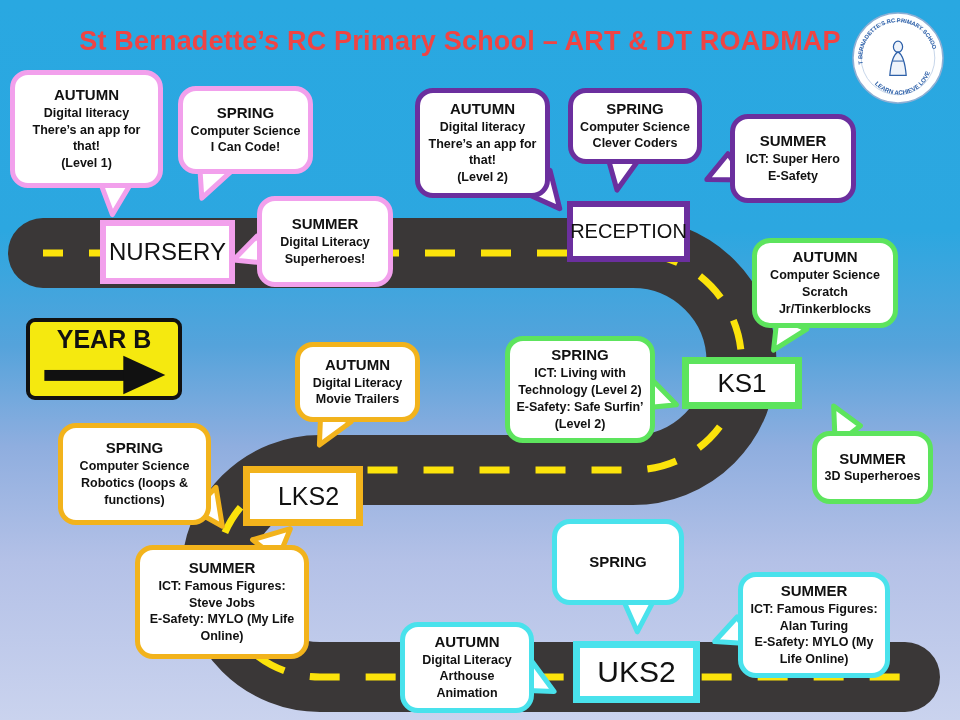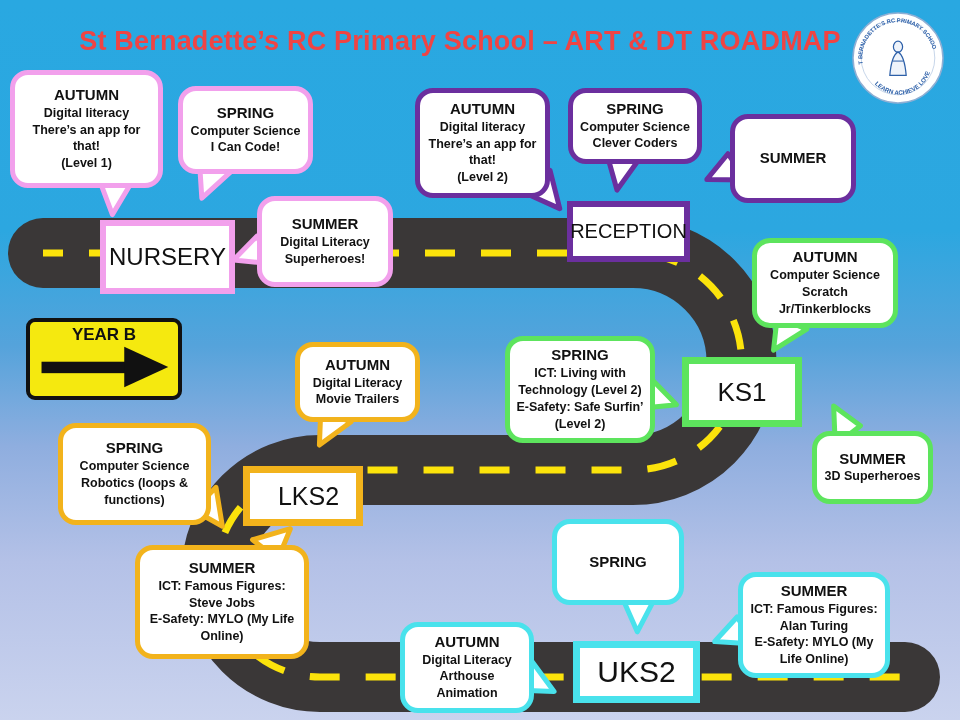--- a/index.html
+++ b/index.html
@@ -13,31 +13,31 @@
     font-size:27px;font-weight:bold;color:#ef4444;letter-spacing:0.2px;z-index:1;
   }
   .logo{position:absolute;top:12px;left:852px;width:92px;height:92px;z-index:1;}
   .road-svg{position:absolute;top:0;left:0;z-index:0;}
   
   .sign{
     position:absolute;left:26px;top:318px;width:156px;height:82px;
     background:#f5e90f;border:4px solid #111;border-radius:9px;z-index:1;
     display:flex;flex-direction:column;align-items:center;box-sizing:border-box;
   }
-  .sign .sign-label{font-size:17px;font-weight:bold;color:#111;margin-top:3px;}
+  .sign .sign-label{font-size:25px;font-weight:bold;color:#111;margin-top:3px;}
   .sign svg{margin-top:0px;}
   
   .stage{
     position:absolute;background:#fff;box-sizing:border-box;z-index:2;
     display:flex;align-items:center;justify-content:center;color:#111;
   }
   .stage span{white-space:nowrap;}
-  #st-nursery{left:100px;top:220px;width:135px;height:74px;border:6px solid #f2a0ec;font-size:24px;}
+  #st-nursery{left:100px;top:220px;width:135px;height:64px;border:6px solid #f2a0ec;font-size:24px;}
   #st-reception{left:567px;top:201px;width:123px;height:61px;border:6px solid #6b2f9e;font-size:20px;}
-  #st-ks1{left:682px;top:357px;width:120px;height:70px;border:7px solid #5de45d;font-size:26px;text-align:center;}
+  #st-ks1{left:682px;top:357px;width:120px;height:52px;border:7px solid #5de45d;font-size:26px;text-align:center;}
   #st-lks2{left:243px;top:466px;width:120px;height:60px;border:7px solid #f2b31c;font-size:25px;padding-left:11px;}
   #st-uks2{left:573px;top:641px;width:127px;height:62px;border:7px solid #49e2ec;font-size:30px;}
   
   .bubble{position:absolute;z-index:3;}
   .bubble-body{
     position:relative;z-index:2;width:100%;height:100%;box-sizing:border-box;
     background:#fff;border:5px solid var(--c);border-radius:18px;
     display:flex;flex-direction:column;align-items:center;justify-content:center;
     text-align:center;padding:4px 5px;color:#111;
   }
@@ -198,20 +198,22 @@
     </div>
 </div>
 <div class="bubble c-purple" id="b6">
   <div class="tail">
       <svg width="40" height="38" viewBox="0 0 40 38">
         <polygon points="4,3 36,3 13,35" fill="#fff" stroke="var(--c)" stroke-width="5" stroke-linejoin="round"></polygon>
       </svg>
     </div>
   <div class="bubble-body">
       <div class="term">SUMMER</div>
+      <div class="btext">ICT: Super Hero
+E-Safety</div>
     </div>
 </div>
 <div class="bubble c-green" id="b7">
   <div class="tail">
       <svg width="40" height="38" viewBox="0 0 40 38">
         <polygon points="4,3 36,3 13,35" fill="#fff" stroke="var(--c)" stroke-width="5" stroke-linejoin="round"></polygon>
       </svg>
     </div>
   <div class="bubble-body">
       <div class="term">AUTUMN</div>

